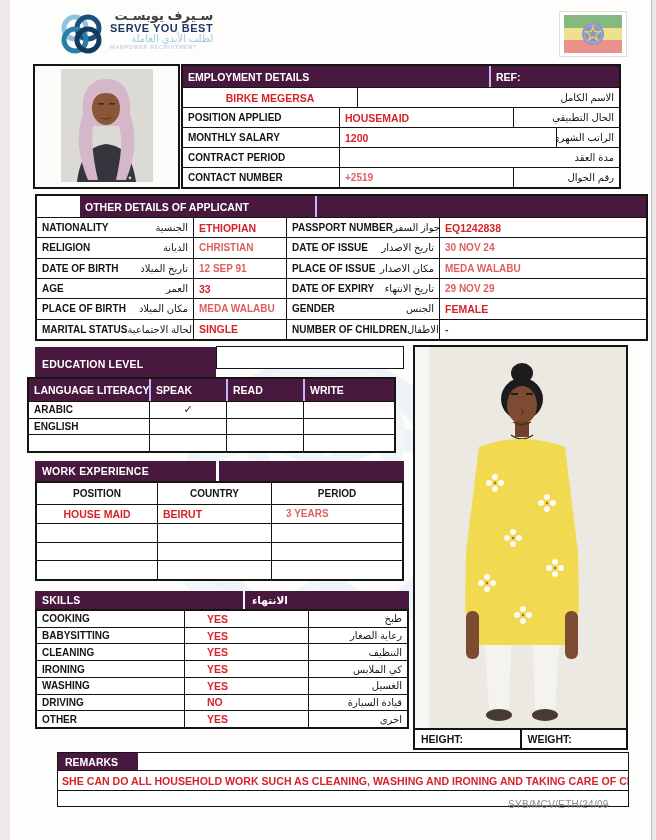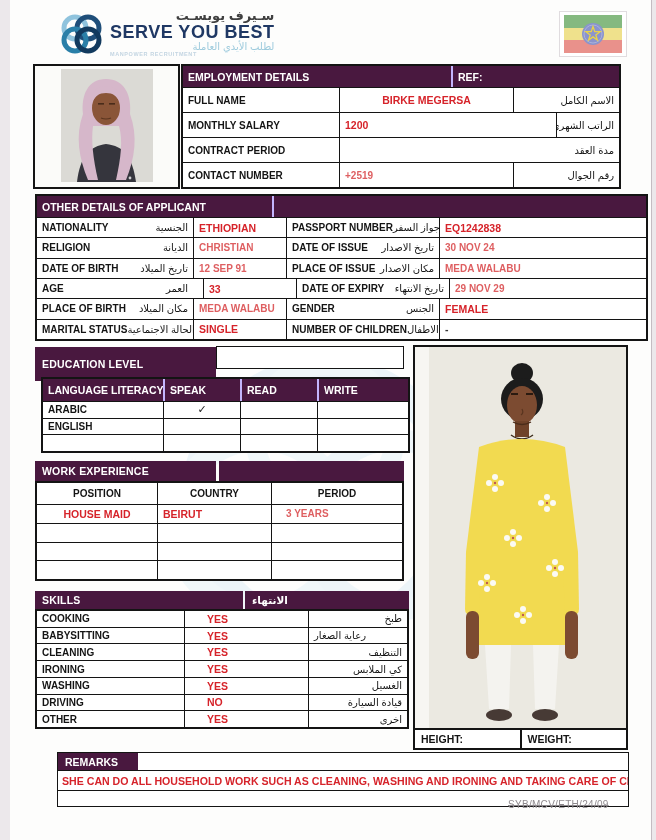--- a/index.html
+++ b/index.html
@@ -3,21 +3,21 @@
 <meta charset="utf-8">
 <style>
   html,body{margin:0;padding:0;background:#d8d4d6;font-family:"Liberation Sans","DejaVu Sans",sans-serif;}
   .page{position:relative;width:656px;height:840px;background:#ece8eb;overflow:hidden;margin:0 auto;}
   .doc{position:absolute;left:10px;top:0;width:641px;height:840px;background:#fdfdfc;border-right:1px solid #c4bcc2;}
   .abs{position:absolute;}
   
   .logo{left:58px;top:9px;display:flex;gap:6px;align-items:flex-start;}
   .logo-text{display:flex;flex-direction:column;line-height:1.05;}
   .logo-ar{color:#404040;font-weight:bold;font-size:13px;direction:rtl;letter-spacing:1px;}
-  .logo-en{color:#1f3864;font-weight:bold;font-size:18px;letter-spacing:.5px;}
+  .logo-en{color:#1f3864;font-weight:bold;font-size:11px;letter-spacing:.5px;}
   .logo-ar2{color:#9ecbdd;font-size:10px;direction:rtl;}
   .logo-sub{color:#c3d5e2;font-size:5.5px;font-weight:bold;letter-spacing:.6px;}
   .flag{left:559px;top:11px;width:66px;height:44px;background:#fff;border:1px solid #e0dcdf;display:flex;align-items:center;justify-content:center;}
   
   .tbl{position:absolute;background:#fff;border:2px solid #141414;display:flex;flex-direction:column;box-sizing:border-box;}
   .trow{display:flex;flex:1;border-top:1px solid #141414;min-height:0;}
   .trow:first-child{border-top:none;}
   .tc{box-sizing:border-box;border-left:1px solid #141414;display:flex;align-items:center;padding:0 5px;overflow:hidden;white-space:nowrap;}
   .tc:first-child{border-left:none;}
   .tc.head{background:#49183f;color:#fff;font-weight:bold;font-size:10.5px;border-left:2px solid #c4b5fd;}
@@ -94,40 +94,48 @@
       <ellipse cx="71" cy="42" rx="14" ry="17" fill="#8a5538"></ellipse>
       <path d="M71,20 C60,20 55,28 56,38 C60,30 64,27 71,27 C78,27 82,30 86,38 C87,28 82,20 71,20 Z" fill="#d6b7ca"></path>
       <rect x="63" y="37" width="6" height="1.6" fill="#4a2c1a"></rect>
       <rect x="74" y="37" width="6" height="1.6" fill="#4a2c1a"></rect>
       <path d="M66,52 Q71,54 76,52" stroke="#5a351f" stroke-width="1.2" fill="none"></path>
     </svg>
   </div>
 
   <div class="tbl" style="left:181px;top:64px;width:440px;height:125px;">
     <div class="trow" style="flex:0 0 21px;">
-      <div class="tc head" style="width:268px;">
+      <div class="tc head" style="width:306px;">
           <span>EMPLOYMENT DETAILS</span>
         </div>
       <div class="tc head" style="flex:1;">
           <span>REF:</span>
         </div>
     </div>
     <div class="trow">
-      <div class="tc" style="width:156px;">
-          <span class="lbl">FULL NAME</span>
-        </div>
       <div class="tc ctr" style="width:174px;">
           <span class="vs">BIRKE MEGERSA</span>
         </div>
       <div class="tc" style="flex:1;justify-content:flex-end;">
           <span class="ar">الاسم الكامل</span>
         </div>
     </div>
     <div class="trow">
       <div class="tc" style="width:156px;">
+          <span class="lbl">POSITION APPLIED</span>
+        </div>
+      <div class="tc" style="width:174px;">
+          <span class="vs">HOUSEMAID</span>
+        </div>
+      <div class="tc" style="flex:1;justify-content:flex-end;">
+          <span class="ar">الحال التطبيقي</span>
+        </div>
+    </div>
+    <div class="trow">
+      <div class="tc" style="width:156px;">
           <span class="lbl">MONTHLY SALARY</span>
         </div>
       <div class="tc" style="width:174px;">
           <span class="vs">1200</span>
         </div>
       <div class="tc" style="flex:1;justify-content:flex-end;margin-left:43px;">
           <span class="ar">الراتب الشهري</span>
         </div>
     </div>
     <div class="trow">
@@ -145,21 +153,21 @@
       <div class="tc" style="width:174px;">
           <span class="vf">+2519</span>
         </div>
       <div class="tc" style="flex:1;justify-content:flex-end;">
           <span class="ar">رقم الجوال</span>
         </div>
     </div>
   </div>
 
   <div class="tbl" style="left:35px;top:194px;width:613px;height:147px;">
-    <div class="trow" style="flex:0 0 21px;">
+    <div class="trow" style="flex:0 0 21px;padding-left:43px;">
       <div class="tc head" style="width:235px;">
           <span>OTHER DETAILS OF APPLICANT</span>
         </div>
       <div class="tc head" style="flex:1;"></div>
     </div>
     <div class="trow">
       <div class="tc dual" style="width:156px;">
           <span class="lbl">NATIONALITY</span>
           <span class="ar">الجنسية</span>
         </div>
@@ -204,21 +212,21 @@
         </div>
       <div class="tc" style="flex:1;">
           <span class="vf">MEDA WALABU</span>
         </div>
     </div>
     <div class="trow">
       <div class="tc dual" style="width:156px;">
           <span class="lbl">AGE</span>
           <span class="ar">العمر</span>
         </div>
-      <div class="tc" style="width:93px;margin-left:10px;">
+      <div class="tc" style="width:93px;">
           <span class="vs">33</span>
         </div>
       <div class="tc dual" style="width:153px;">
           <span class="lbl">DATE OF EXPIRY</span>
           <span class="ar">تاريخ الانتهاء</span>
         </div>
       <div class="tc" style="flex:1;">
           <span class="vf">29 NOV 29</span>
         </div>
     </div>
@@ -258,21 +266,21 @@
 
   <div class="bar" style="left:35px;top:347px;width:181px;height:34px;">
     <div class="seg" style="width:100%;">
         <span>EDUCATION LEVEL</span>
       </div>
   </div>
   <div class="abs" style="left:216px;top:346px;width:188px;height:23px;border:1.5px solid #141414;background:#fff;box-sizing:border-box;display:flex;align-items:center;padding:0 5px;">
     <span class="vs"></span>
   </div>
 
-  <div class="tbl" style="left:41px;top:377px;width:369px;height:76px;text-align:center;">
+  <div class="tbl" style="left:27px;top:377px;width:369px;height:76px;text-align:center;">
     <div class="trow" style="flex:0 0 22px;">
       <div class="tc head" style="width:120px;">
           <span>LANGUAGE LITERACY</span>
         </div>
       <div class="tc head" style="width:77px;">
           <span>SPEAK</span>
         </div>
       <div class="tc head" style="width:77px;">
           <span>READ</span>
         </div>
@@ -408,21 +416,21 @@
           <span class="ar">طبخ</span>
         </div>
     </div>
     <div class="trow">
       <div class="tc" style="width:147px;">
           <span class="lbl">BABYSITTING</span>
         </div>
       <div class="tc" style="width:124px;padding-left:22px;">
           <span class="vs">YES</span>
         </div>
-      <div class="tc" style="flex:1;">
+      <div class="tc" style="flex:1;justify-content:flex-end;">
           <span class="ar">رعاية الصغار</span>
         </div>
     </div>
     <div class="trow">
       <div class="tc" style="width:147px;">
           <span class="lbl">CLEANING</span>
         </div>
       <div class="tc" style="width:124px;padding-left:22px;">
           <span class="vs">YES</span>
         </div>

